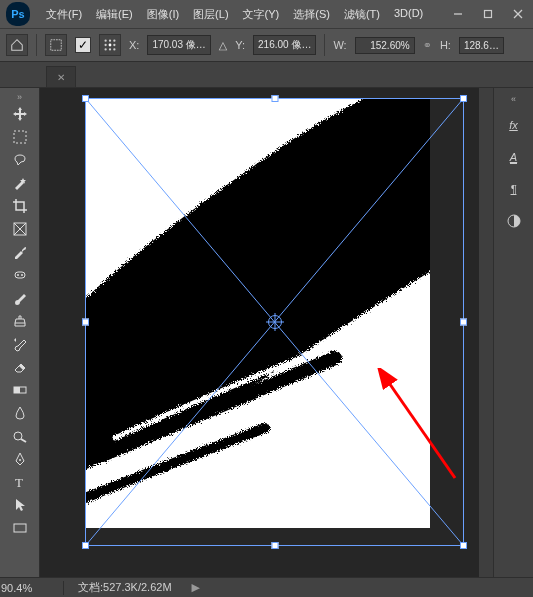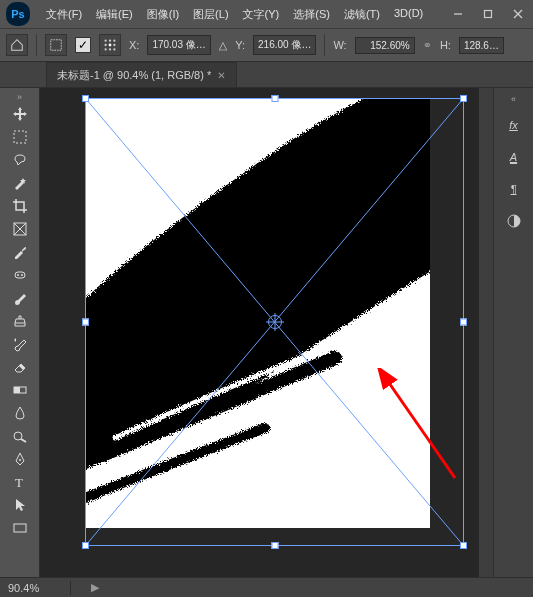--- a/index.html
+++ b/index.html
@@ -56,21 +56,21 @@
   .center::after { top: 50%; left: -3px; right: -3px; height: 1px; transform: translateY(-50%); }
   .diag { position: absolute; left: 0; top: 0; width: 100%; height: 100%; pointer-events: none; }
   .red-arrow { position: absolute; right: 28px; top: 280px; pointer-events: none; }
   .scrollbar-v { position: absolute; right: 0; top: 0; bottom: 0; width: 14px; background: #3e3e3e; }
 
   
   .rightbar { width: 40px; background: #424242; border-left: 1px solid #2e2e2e; display: flex; flex-direction: column; align-items: center; padding-top: 6px; gap: 10px; color: #ccc; }
   .rightbar .pbtn { width: 24px; height: 22px; display: flex; align-items: center; justify-content: center; font-style: italic; text-decoration: underline; }
 
   
-  .statusbar { height: 20px; background: #424242; border-top: 1px solid #2e2e2e; display: flex; align-items: center; padding: 0 8px; gap: 14px; font-size: 11px; color: #d0d0d0; }
+  .statusbar { height: 20px; background: #424242; border-top: 1px solid #2e2e2e; display: flex; align-items: center; padding: 0 1px; gap: 14px; font-size: 11px; color: #d0d0d0; }
   .status-zoom { width: 48px; }
   .status-sep { width: 1px; height: 14px; background: #2e2e2e; }
   .status-chev { color: #999; margin-left: 6px; }
 </style>
 </head>
 <body>
 
 <div class="titlebar">
   <div class="ps-logo">Ps</div>
   <div class="menu">
@@ -137,21 +137,20 @@
   <div class="opt-sep"></div>
   <span class="opt-label">W:</span>
   <span class="opt-value">152.60%</span>
   <span class="link-icon">⚭</span>
   <span class="opt-label">H:</span>
   <span class="opt-value" style="min-width:44px">128.6…</span>
 </div>
 
 <div class="tabbar">
   <div class="tab">
-    <span>未标题-1 @ 90.4% (1, RGB/8) *</span>
     <span class="tab-close">✕</span>
   </div>
 </div>
 
 <div class="main">
 
   <div class="toolbar">
     <div class="tool-chev">»</div>
     <div class="tool">
         <svg viewBox="0 0 16 16">
@@ -320,14 +319,15 @@
           <circle cx="8" cy="8" r="6" fill="none" stroke="#ccc"></circle>
           <path d="M8 2 A6 6 0 0 1 8 14 Z" fill="#ccc"></path>
         </svg>
     </div>
   </div>
 </div>
 
 <div class="statusbar">
   <span class="status-zoom">90.4%</span>
   <span class="status-sep"></span>
+  <span><span>文档:</span><span>527.3K/2.62M</span></span>
   <span class="status-chev">▶</span>
 </div>
 
 </body></html>

